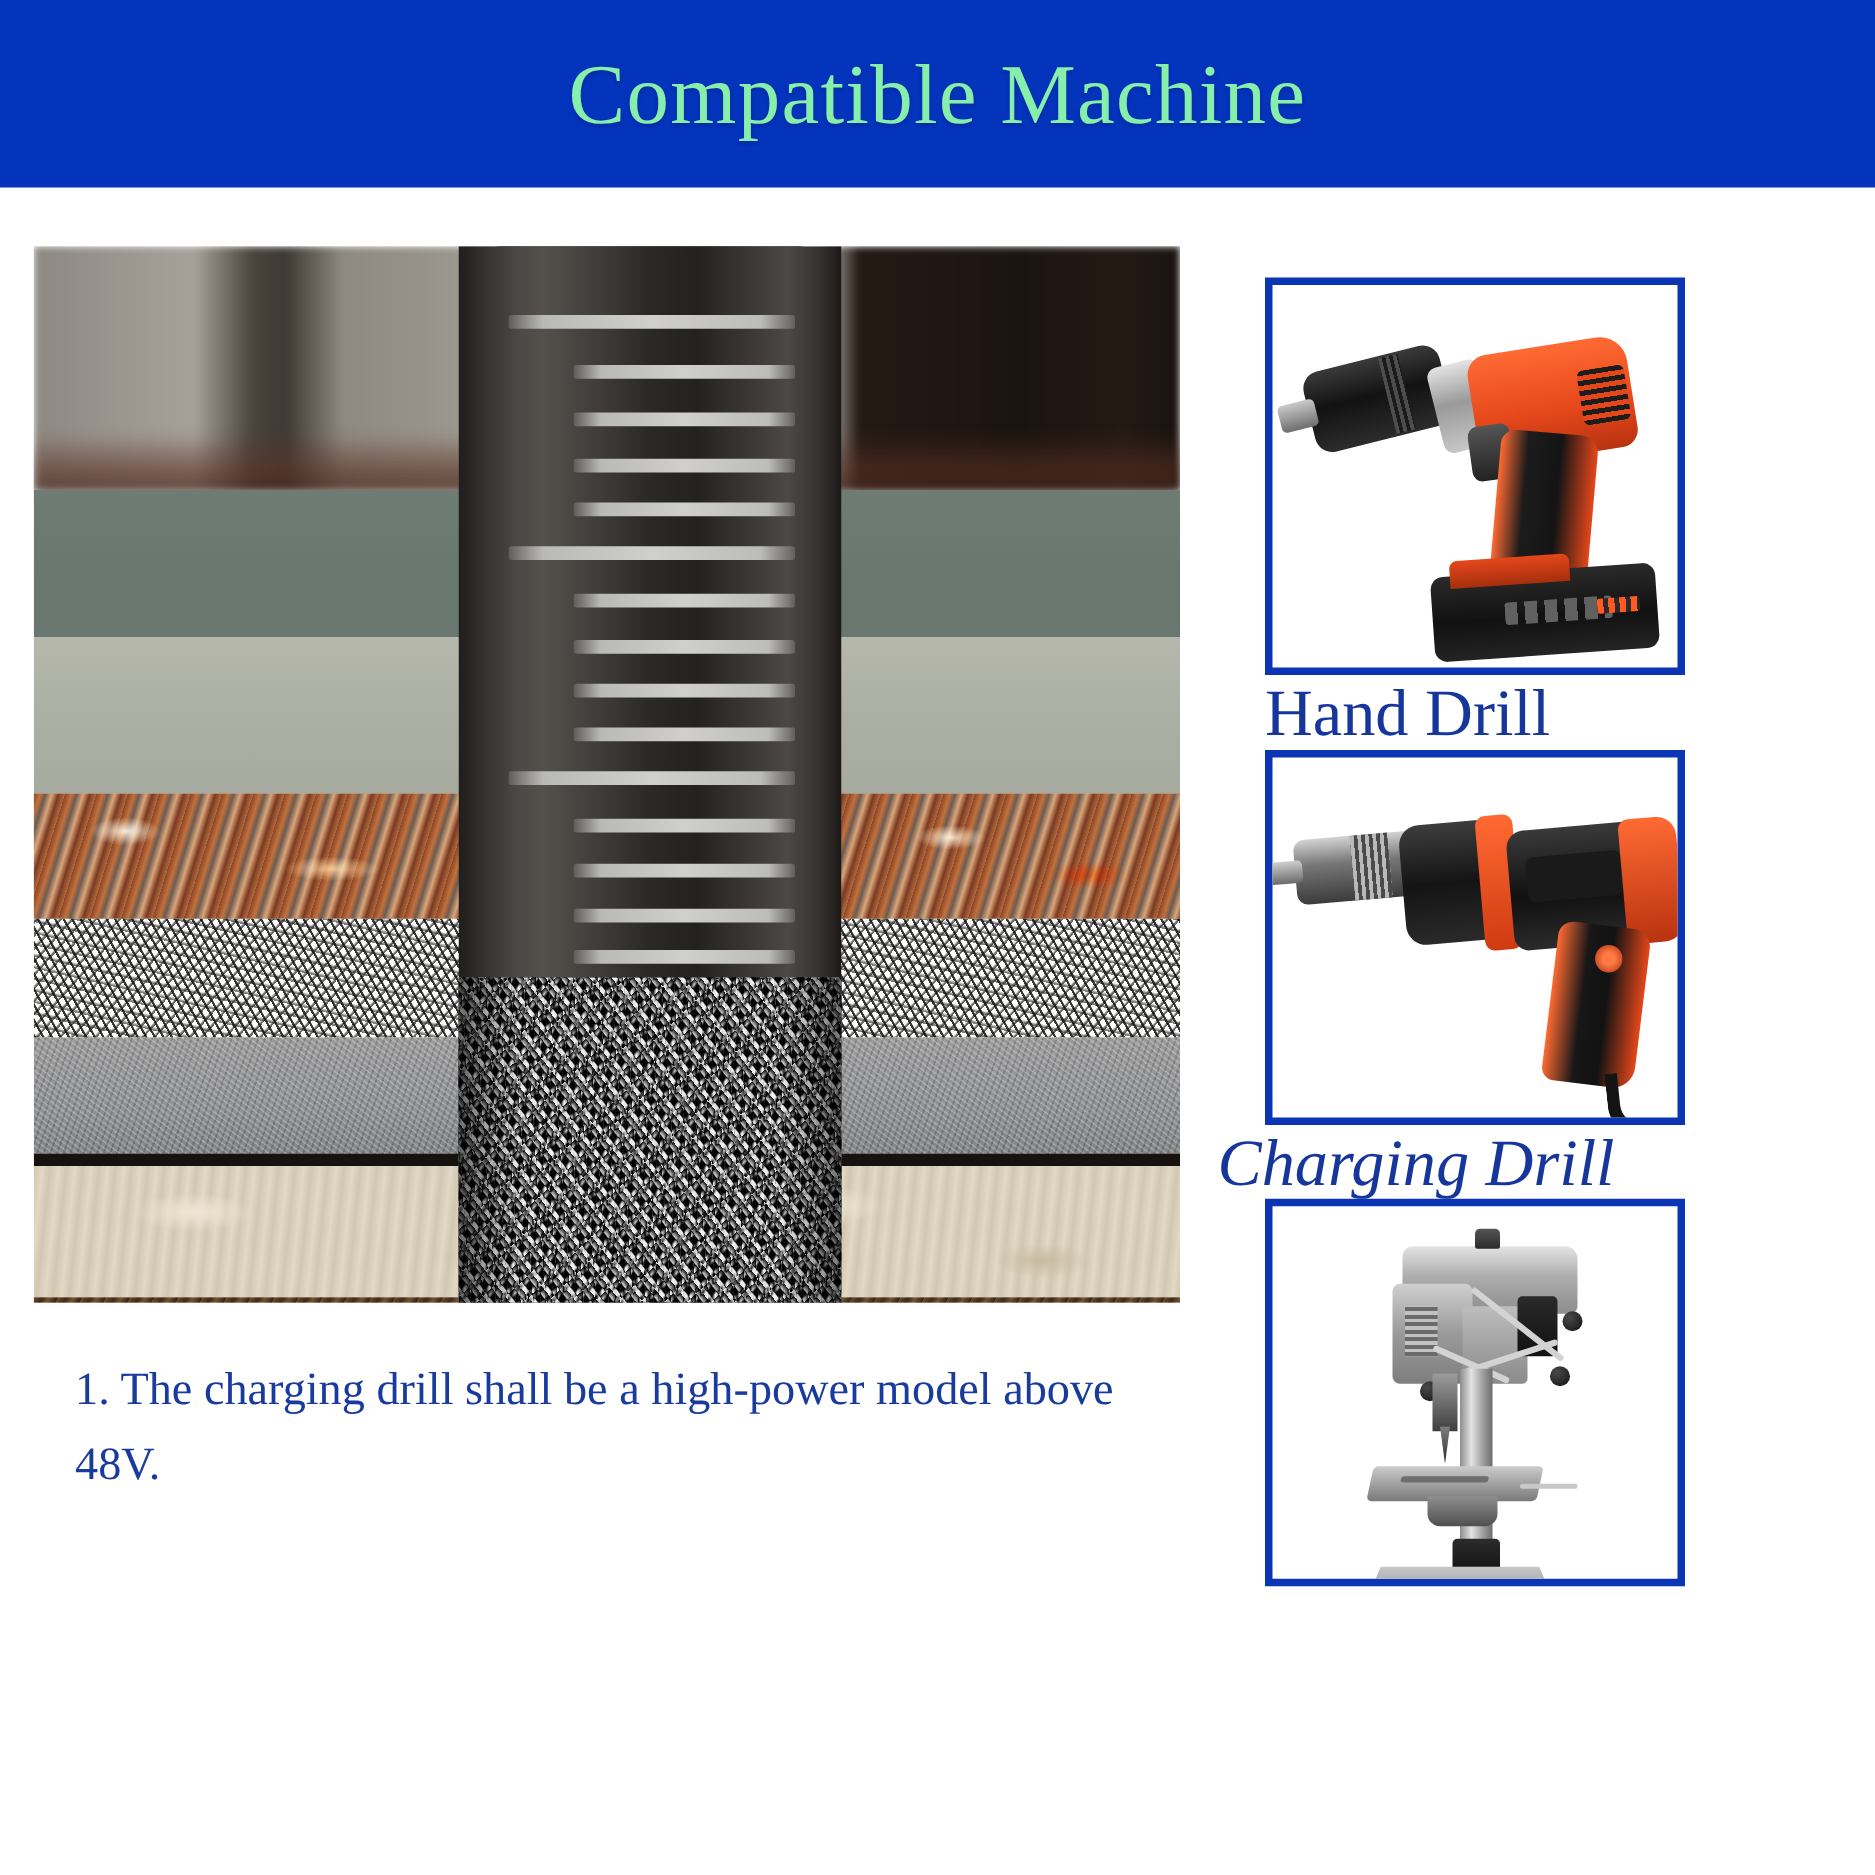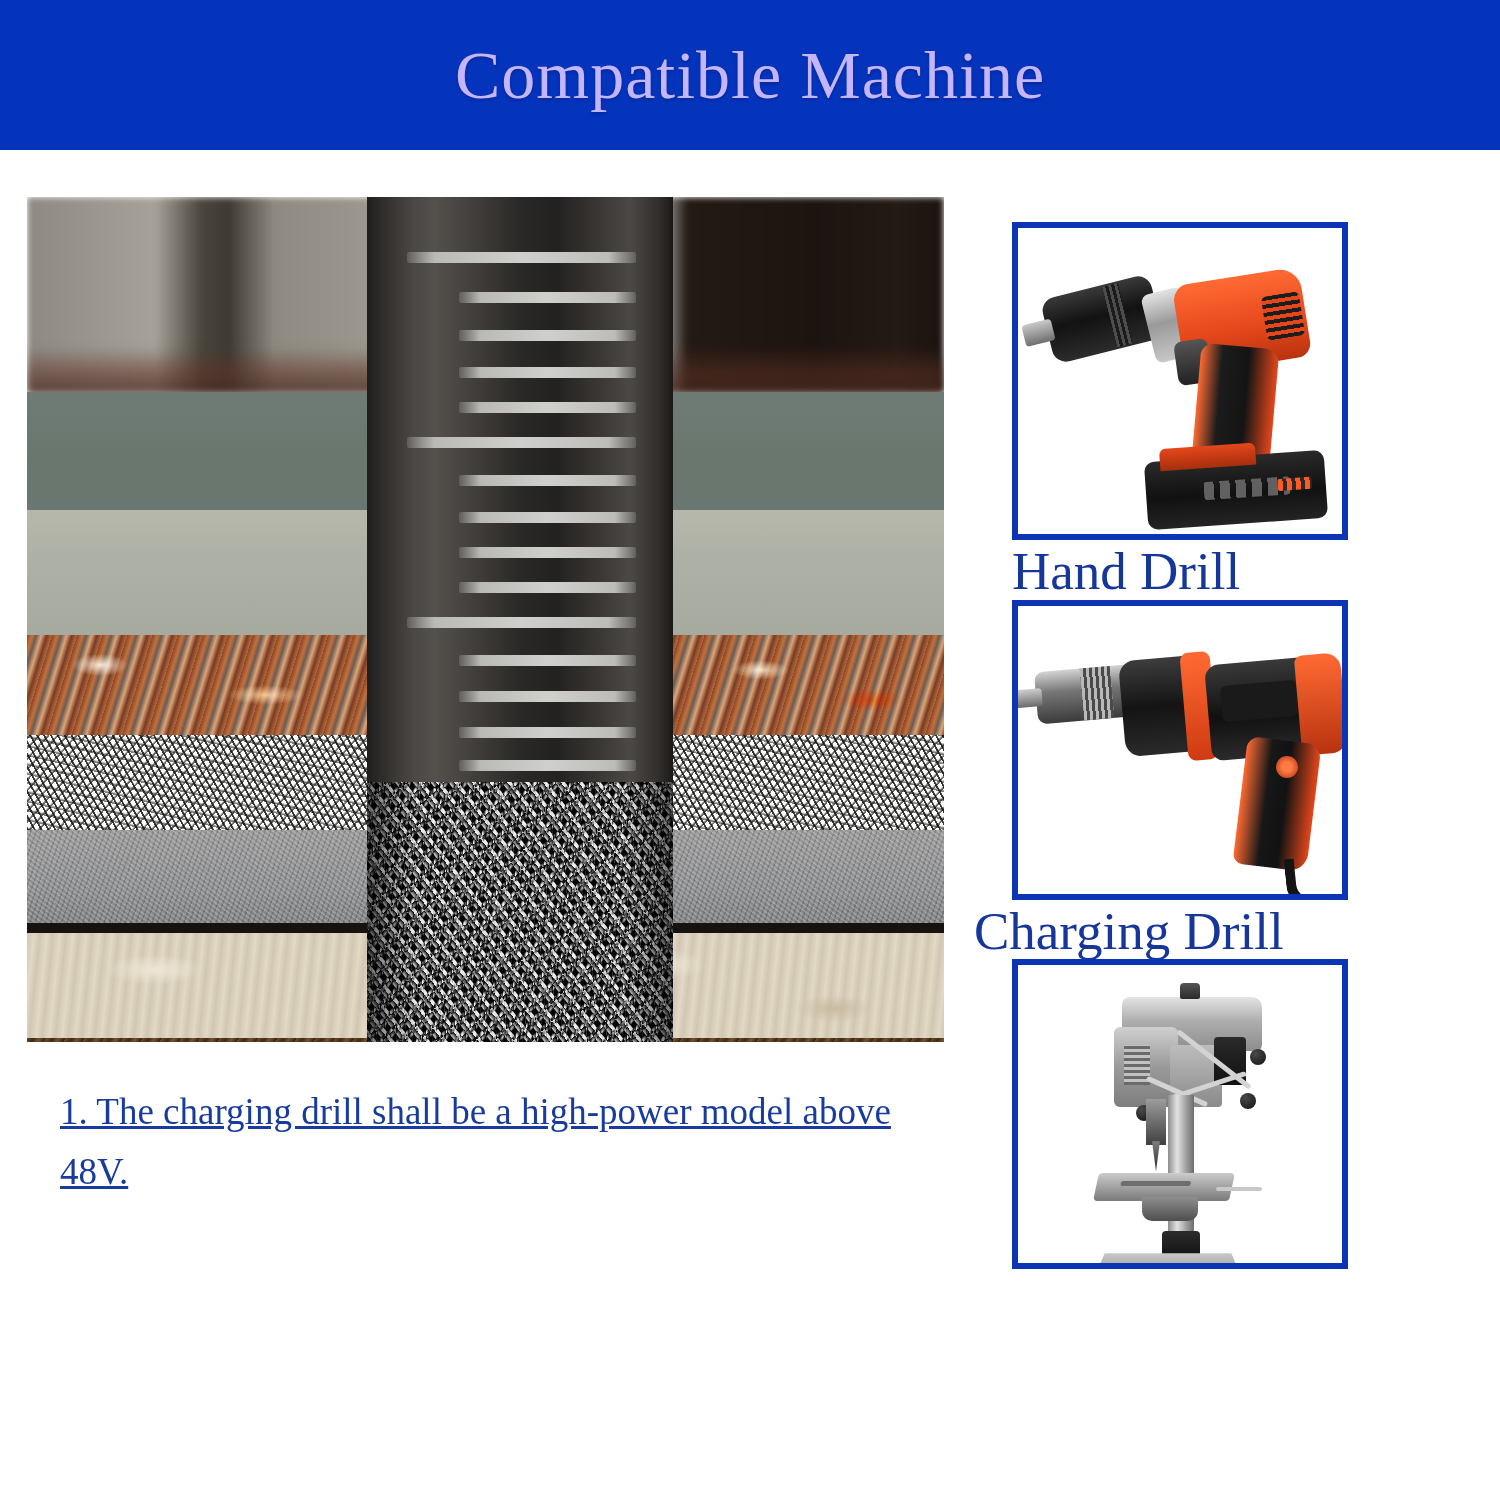--- a/index.html
+++ b/index.html
@@ -11,21 +11,21 @@
     overflow:hidden;
   }
 
   
   .header{
     position:absolute; left:0; top:0; width:1500px; height:150px;
     background:#0433bc;
     display:flex; align-items:center; justify-content:center;
   }
   .header-title{
-    color:#c4b5fd;
+    color:#86efac;
     font-family:"Liberation Serif", serif;
     font-size:68px;
     letter-spacing:1px;
     text-shadow:0 2px 3px rgba(0,0,0,.18);
   }
 
   
   .photo{
     position:absolute; left:27px; top:197px; width:917px; height:845px;
     overflow:hidden; background:#fff;
@@ -151,21 +151,21 @@
     background-blend-mode:difference, overlay, screen, normal;
   }
   .grit-shade{
     position:absolute; left:0; top:0; width:100%; height:100%;
     background:linear-gradient(90deg, rgba(0,0,0,.55) 0%, rgba(0,0,0,0) 16%, rgba(0,0,0,0) 84%, rgba(0,0,0,.5) 100%);
   }
 
   
   .notes{
     position:absolute; left:60px; top:1082px; width:900px;
-    color:#1a3b9e; font-size:37px; line-height:1.62;text-decoration:underline;
+    color:#1a3b9e; font-size:37px; line-height:1.62;
   }
   .notes p{ margin:0; white-space:normal; }
 
   
   .col{
     position:absolute; left:1012px; top:222px; width:340px;
   }
   .machine{ position:relative; }
   .box{
     width:336px; height:318px;
@@ -173,21 +173,21 @@
     background:#ffffff;
     position:relative;
     overflow:hidden;
   }
   .box.b2{ height:300px; }
   .box.b3{ height:310px; }
   .caption{
     color:#16369c; font-size:53px; line-height:1.05;
     margin-top:4px; white-space:nowrap;
   }
-  .cap2{ margin-left:-38px; }
+  .cap2{ margin-left:-38px;font-style:italic; }
   .cap3{ margin-left:-14px; }
 
   
   .cd-chuck{
     position:absolute; left:28px; top:58px; width:112px; height:66px;
     background:linear-gradient(180deg,#3a3a3a 0%,#121212 45%,#2c2c2c 100%);
     border-radius:14px; transform:rotate(-14deg);
   }
   .cd-chuck::before{
     content:""; position:absolute; left:-24px; top:20px; width:30px; height:22px;

